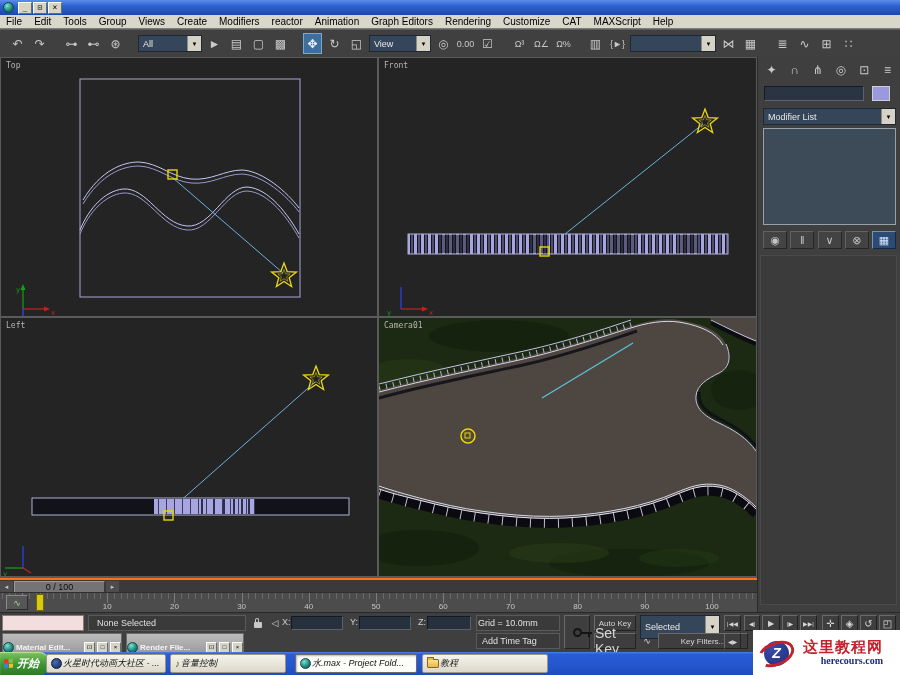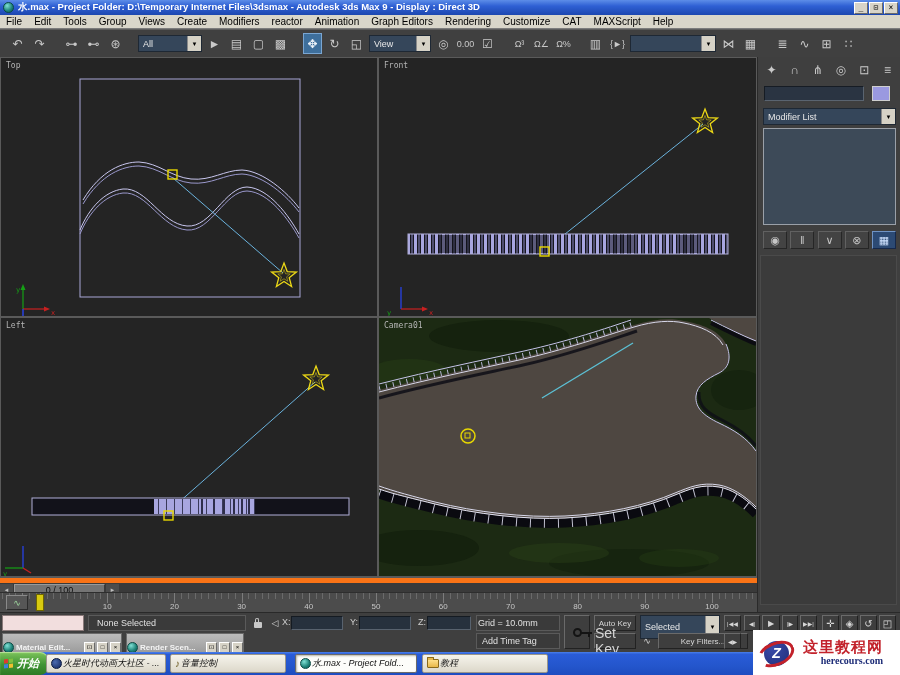--- a/index.html
+++ b/index.html
@@ -32,21 +32,21 @@
   .tdrop-val{flex:1;padding-left:4px;white-space:nowrap;overflow:hidden;}
   .dd-btn{width:13px;height:100%;background:#d6d2c6;border-left:1px solid #8a8a8a;color:#000;
     font-size:6px;display:flex;align-items:center;justify-content:center;flex:none;}
   
   .vparea{position:absolute;left:0;top:57px;width:757px;height:521px;background:#5a5a5a;}
   .viewport{position:absolute;background:#242424;text-align:center;}
   .vp-label{position:absolute;left:5px;top:3px;font:8px "DejaVu Sans Mono",monospace;color:#b4b4b4;z-index:2;}
   .viewport svg{position:absolute;left:0;top:0;}
   
   .timeslider{position:absolute;left:0;top:578px;width:757px;height:14px;background:#3a3a3a;
-    border-top:5px solid #f97316;box-sizing:border-box;}
+    border-top:2px solid #f97316;box-sizing:border-box;}
   .ts-arrow{position:absolute;top:1px;width:13px;height:12px;background:#4c4c4c;color:#bdbdbd;
     font-size:6px;display:flex;align-items:center;justify-content:center;}
   .ts-handle{position:absolute;left:14px;top:1px;width:91px;height:12px;background:#747474;
     border:1px solid;border-color:#9a9a9a #3a3a3a #3a3a3a #9a9a9a;box-sizing:border-box;
     font-size:9px;color:#0d0d0d;text-align:center;line-height:10px;}
   
   .ruler{position:absolute;left:0;top:592px;width:757px;height:20px;background:#4c4c4c;
     border-top:1px solid #2e2e2e;box-sizing:border-box;
     background-image:
       repeating-linear-gradient(90deg,#7c7c7c 0 1px,transparent 1px 67.2px),
@@ -126,21 +126,20 @@
   .wm-name{color:#c2222b;font-weight:bold;font-size:15px;letter-spacing:1px;}
   .wm-url{color:#1e2d78;font-weight:bold;font-size:10px;font-family:"Liberation Serif",serif;}
 </style>
 </head>
 <body>
 
 <div id="screen">
 
   <div class="titlebar">
     <span class="max-ico"></span>
-    <span class="title-text">水.max    - Project Folder: D:\Temporary Internet Files\3dsmax    - Autodesk 3ds Max 9    - Display : Direct 3D</span>
     <span class="winbtns">
       <span class="winbtn">_</span>
       <span class="winbtn">⊡</span>
       <span class="winbtn">×</span>
     </span>
   </div>
 
   <div class="menubar">
       <span class="menu-item">File</span>
       <span class="menu-item">Edit</span>
@@ -441,21 +440,21 @@
 
     <div class="miniwin" style="left:2px;width:120px;">
       <span class="max-ico"></span>
       <span class="mtitle">Material Edit...</span>
       <span class="mwbtn">⊡</span>
       <span class="mwbtn">□</span>
       <span class="mwbtn">×</span>
     </div>
     <div class="miniwin" style="left:126px;width:118px;">
       <span class="max-ico"></span>
-      <span class="mtitle">Render Scen...</span>
+      <span class="mtitle">Render File...</span>
       <span class="mwbtn">⊡</span>
       <span class="mwbtn">□</span>
       <span class="mwbtn">×</span>
     </div>
   </div>
 
   <div class="taskbar">
     <div class="startbtn">
       <span class="winflag">
         <i style="background:#e03a2f"></i>

